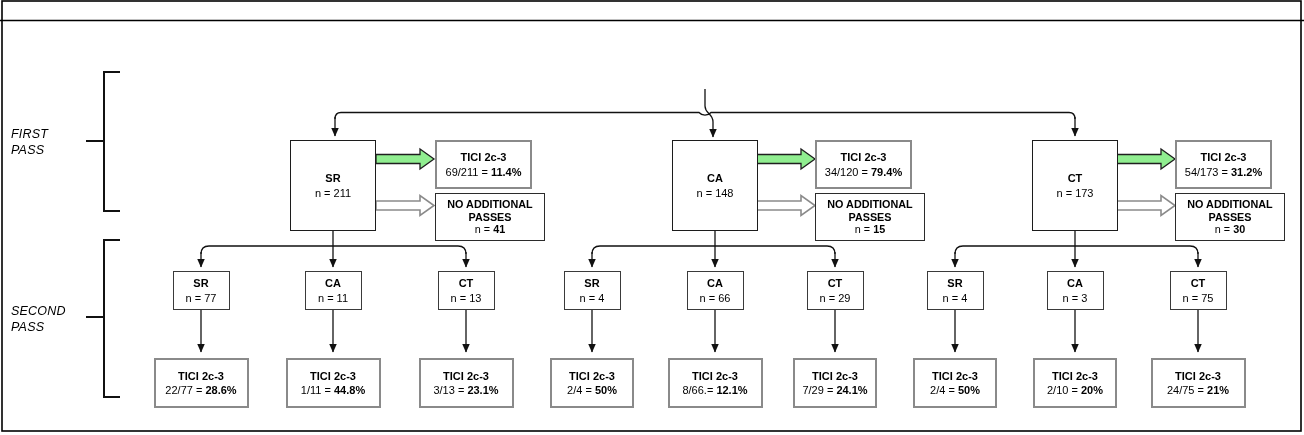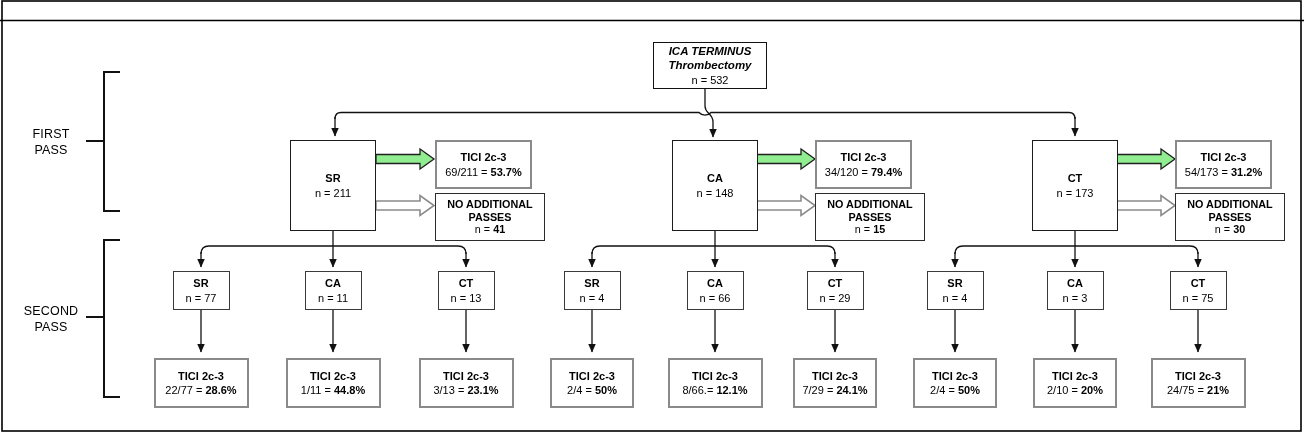--- a/index.html
+++ b/index.html
@@ -12,22 +12,22 @@
   .box-root { border:1.8px solid #111; }
   .top-title { font-weight:bold; font-style:italic; font-size:11.5px; line-height:1.25; }
   .box-main { border:1.6px solid #1c1c1c; }
   .device { font-weight:bold; font-size:11px; }
   .box-result { border:2px solid #8a8a8a; }
   .box-nap { border:1.8px solid #2b2b2b; font-weight:bold; line-height:1.2; font-size:10.8px; }
   .box-nap .nap-prefix { font-weight:normal; }
   .box-small { border:1.5px solid #3a3a3a; }
   .ttl { font-weight:bold; }
   b { font-weight:bold; }
-  .stage-label { position:absolute; width:80px; text-align:center; font-size:12.5px;
-                 line-height:1.3; letter-spacing:0.2px; }
+  .stage-label { position:absolute; width:80px; font-size:12.5px;
+                 line-height:1.3; letter-spacing:0.2px;font-style:italic; }
 </style>
 </head>
 <body>
 
 <div class="canvas">
 
   <svg class="wires" viewBox="0 0 1304 435">
     <defs>
       <marker id="ah" markerUnits="userSpaceOnUse" markerWidth="12" markerHeight="10" refX="8.5" refY="4" orient="auto">
         <path d="M0,0 L9,4 L0,8 Z" fill="#111"></path>
@@ -107,42 +107,37 @@
 
   <div class="stage-label" style="left:11px; top:126px;">
     <div>FIRST</div>
     <div>PASS</div>
   </div>
   <div class="stage-label" style="left:11px; top:303px;">
     <div>SECOND</div>
     <div>PASS</div>
   </div>
 
-  <div class="box box-root" style="left:653px; top:42px; width:114px; height:47px;">
-    <div class="top-title">ICA TERMINUS</div>
-    <div class="top-title">Thrombectomy</div>
-    <div>n = 532</div>
-  </div>
 
   <div class="box box-main" style="left:290px; top:140px; width:86px; height:91px;">
     <div class="device">SR</div>
     <div>n = 211</div>
   </div>
   <div class="box box-main" style="left:672px; top:140px; width:86px; height:91px;">
     <div class="device">CA</div>
     <div>n = 148</div>
   </div>
   <div class="box box-main" style="left:1032px; top:140px; width:86px; height:91px;">
     <div class="device">CT</div>
     <div>n = 173</div>
   </div>
 
   <div class="box box-result" style="left:435px; top:140px; width:97px; height:49px;">
     <div class="ttl">TICI 2c-3</div>
-    <div><span>69/211 = </span><b>53.7%</b></div>
+    <div><span>69/211 = </span><b>11.4%</b></div>
   </div>
   <div class="box box-result" style="left:815px; top:140px; width:97px; height:49px;">
     <div class="ttl">TICI 2c-3</div>
     <div><span>34/120 = </span><b>79.4%</b></div>
   </div>
   <div class="box box-result" style="left:1175px; top:140px; width:97px; height:49px;">
     <div class="ttl">TICI 2c-3</div>
     <div><span>54/173 = </span><b>31.2%</b></div>
   </div>
 

